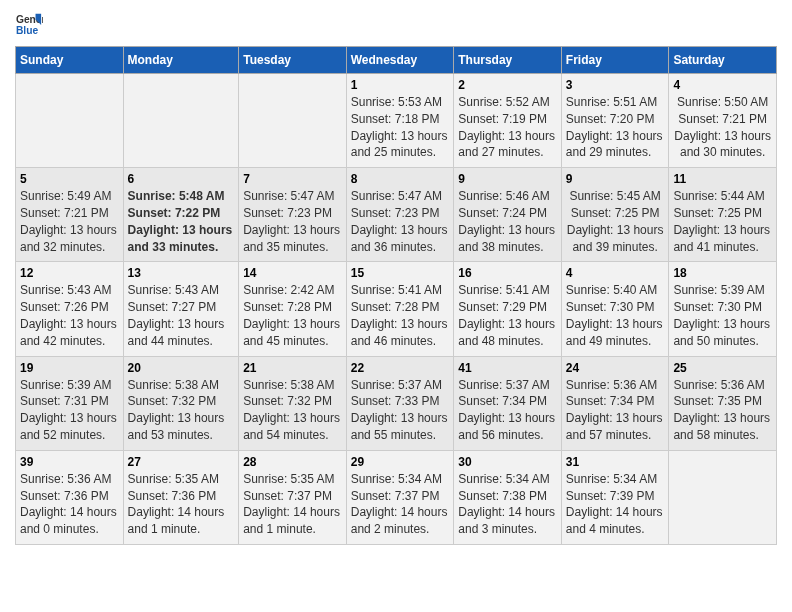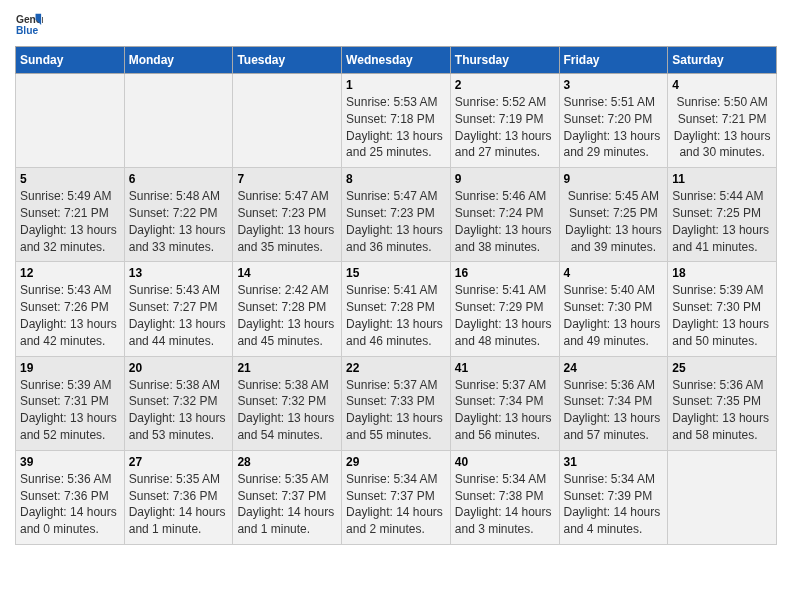--- a/index.html
+++ b/index.html
@@ -147,21 +147,21 @@
       <tr>
         <td>
           <span class="day-num">5</span>
           <div class="day-info" style="white-space: pre-line;">Sunrise: 5:49 AM
 Sunset: 7:21 PM
 Daylight: 13 hours
 and 32 minutes.</div>
         </td>
         <td>
           <span class="day-num">6</span>
-          <div class="day-info" style="white-space: pre-line;">Sunrise: 5:48 AM
+          <div class="day-info" style="white-space: pre-line; font-weight: bold;">Sunrise: 5:48 AM
 Sunset: 7:22 PM
 Daylight: 13 hours
 and 33 minutes.</div>
         </td>
         <td>
           <span class="day-num">7</span>
           <div class="day-info" style="white-space: pre-line;">Sunrise: 5:47 AM
 Sunset: 7:23 PM
 Daylight: 13 hours
 and 35 minutes.</div>
@@ -320,21 +320,21 @@
 and 1 minute.</div>
         </td>
         <td>
           <span class="day-num">29</span>
           <div class="day-info" style="white-space: pre-line;">Sunrise: 5:34 AM
 Sunset: 7:37 PM
 Daylight: 14 hours
 and 2 minutes.</div>
         </td>
         <td>
-          <span class="day-num">40</span>
+          <span class="day-num">30</span>
           <div class="day-info" style="white-space: pre-line;">Sunrise: 5:34 AM
 Sunset: 7:38 PM
 Daylight: 14 hours
 and 3 minutes.</div>
         </td>
         <td>
           <span class="day-num">31</span>
           <div class="day-info" style="white-space: pre-line;">Sunrise: 5:34 AM
 Sunset: 7:39 PM
 Daylight: 14 hours

